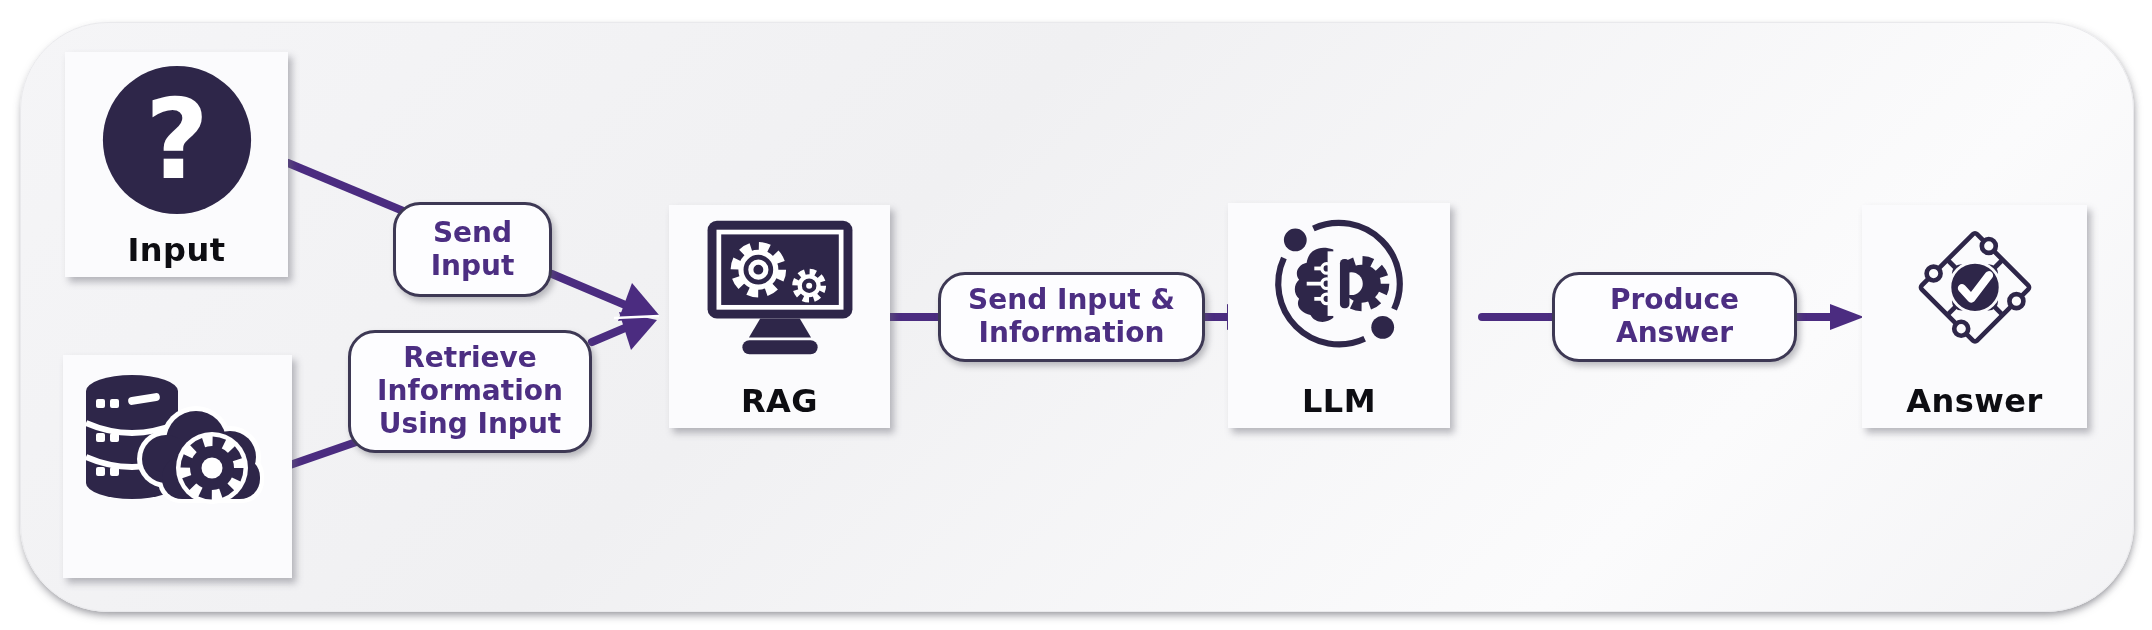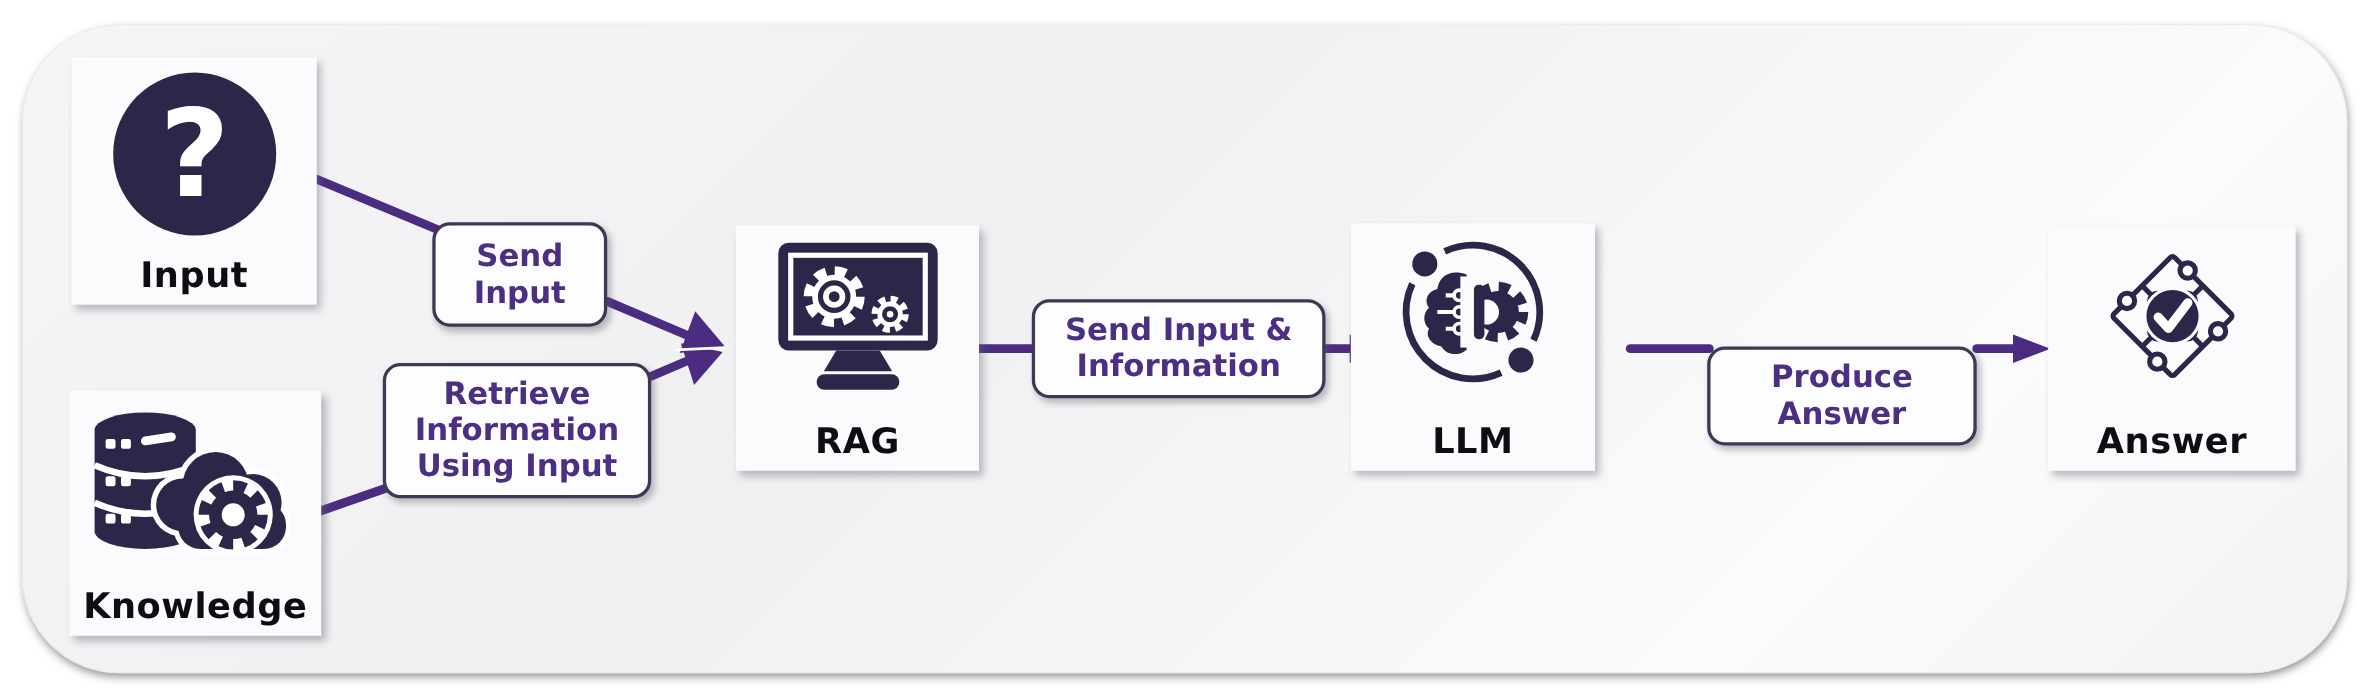--- a/index.html
+++ b/index.html
@@ -29,21 +29,21 @@
   }
   .node-label {
     font-weight: bold; font-size: 32px;
     color: var(--node-label, #0d0d12);
     letter-spacing: .5px; white-space: nowrap;
   }
   .pill {
     position: absolute;
     background: #fdfdff;
     border: 3px solid var(--pill-border, #3d3854);
-    border-radius: 16px;
+    border-radius: 27px;
     box-shadow: 3px 4px 6px rgba(95,95,105,.4);
     display: flex; align-items: center; justify-content: center;
     text-align: center; z-index: 2;
   }
   .pill-text {
     font-weight: bold; font-size: 28px; line-height: 1.17;
     color: var(--pill-text, #4c2e82);
     white-space: pre-line;
   }
   #arrows { position: absolute; left:0; top:0; z-index: 1; }
@@ -55,21 +55,21 @@
   .swhite{ stroke: #ffffff; }
   
   #node-input     { left:  65px; top:  52px; width: 223px; height: 225px; }
   #node-knowledge { left:  63px; top: 355px; width: 229px; height: 223px; }
   #node-rag       { left: 657px; top: 205px; width: 221px; height: 223px; margin-left: 12px; }
   #node-llm       { left:1228px; top: 203px; width: 222px; height: 225px; }
   #node-answer    { left:1862px; top: 205px; width: 225px; height: 223px; }
   #pill-send-input{ left: 393px; top: 202px; width: 159px; height:  95px; }
   #pill-retrieve  { left: 348px; top: 330px; width: 244px; height: 123px; text-align: center; }
   #pill-send-info { left: 938px; top: 272px; width: 267px; height:  90px; justify-content: center; }
-  #pill-produce   { left:1552px; top: 272px; width: 245px; height:  90px; margin-top: 43px; }
+  #pill-produce   { left:1552px; top: 272px; width: 245px; height:  90px; }
 </style>
 </head>
 <body>
 
 <div class="panel"></div>
 
 <svg id="arrows" width="2152" height="630" viewBox="0 0 2152 630">
   <line class="flow" x1="288" y1="163" x2="408" y2="213"></line>
   <line class="flow" x1="552" y1="274" x2="630" y2="307"></line>
   <line class="flow" x1="290" y1="465" x2="362" y2="440"></line>
@@ -115,21 +115,20 @@
       <circle cx="118" cy="74" r="30" class="fdark"></circle>
       <circle cx="88" cy="92" r="24" class="fdark"></circle>
       <circle cx="152" cy="90" r="26" class="fdark"></circle>
       <rect x="84" y="90" width="98" height="42" rx="20" class="fdark"></rect>
     </g>
     <circle cx="134" cy="101" r="36" fill="#fff"></circle>
     <circle cx="134" cy="101" r="25" fill="none" class="sdark" stroke-width="13" stroke-dasharray="11 8.6"></circle>
     <circle cx="134" cy="101" r="22" class="fdark"></circle>
     <circle cx="134" cy="101" r="10.5" fill="#fff"></circle>
   </svg>
-  <span class="node-label">Knowledge</span>
 </div>
 
 <div class="node" id="node-rag">
   <svg width="160" height="143" viewBox="0 0 170 152">
     <rect x="8" y="4" width="154" height="104" rx="10" class="fdark"></rect>
     <rect x="20" y="16" width="130" height="80" fill="none" class="swhite" stroke-width="5"></rect>
     <circle cx="62" cy="56" r="25" fill="none" class="swhite" stroke-width="9" stroke-dasharray="11 8.6"></circle>
     <circle cx="62" cy="56" r="18.5" fill="none" class="swhite" stroke-width="5.5"></circle>
     <circle cx="62" cy="56" r="8" fill="none" class="swhite" stroke-width="5.5"></circle>
     <circle cx="116" cy="73" r="14.5" fill="none" class="swhite" stroke-width="7" stroke-dasharray="6.4 5"></circle>

